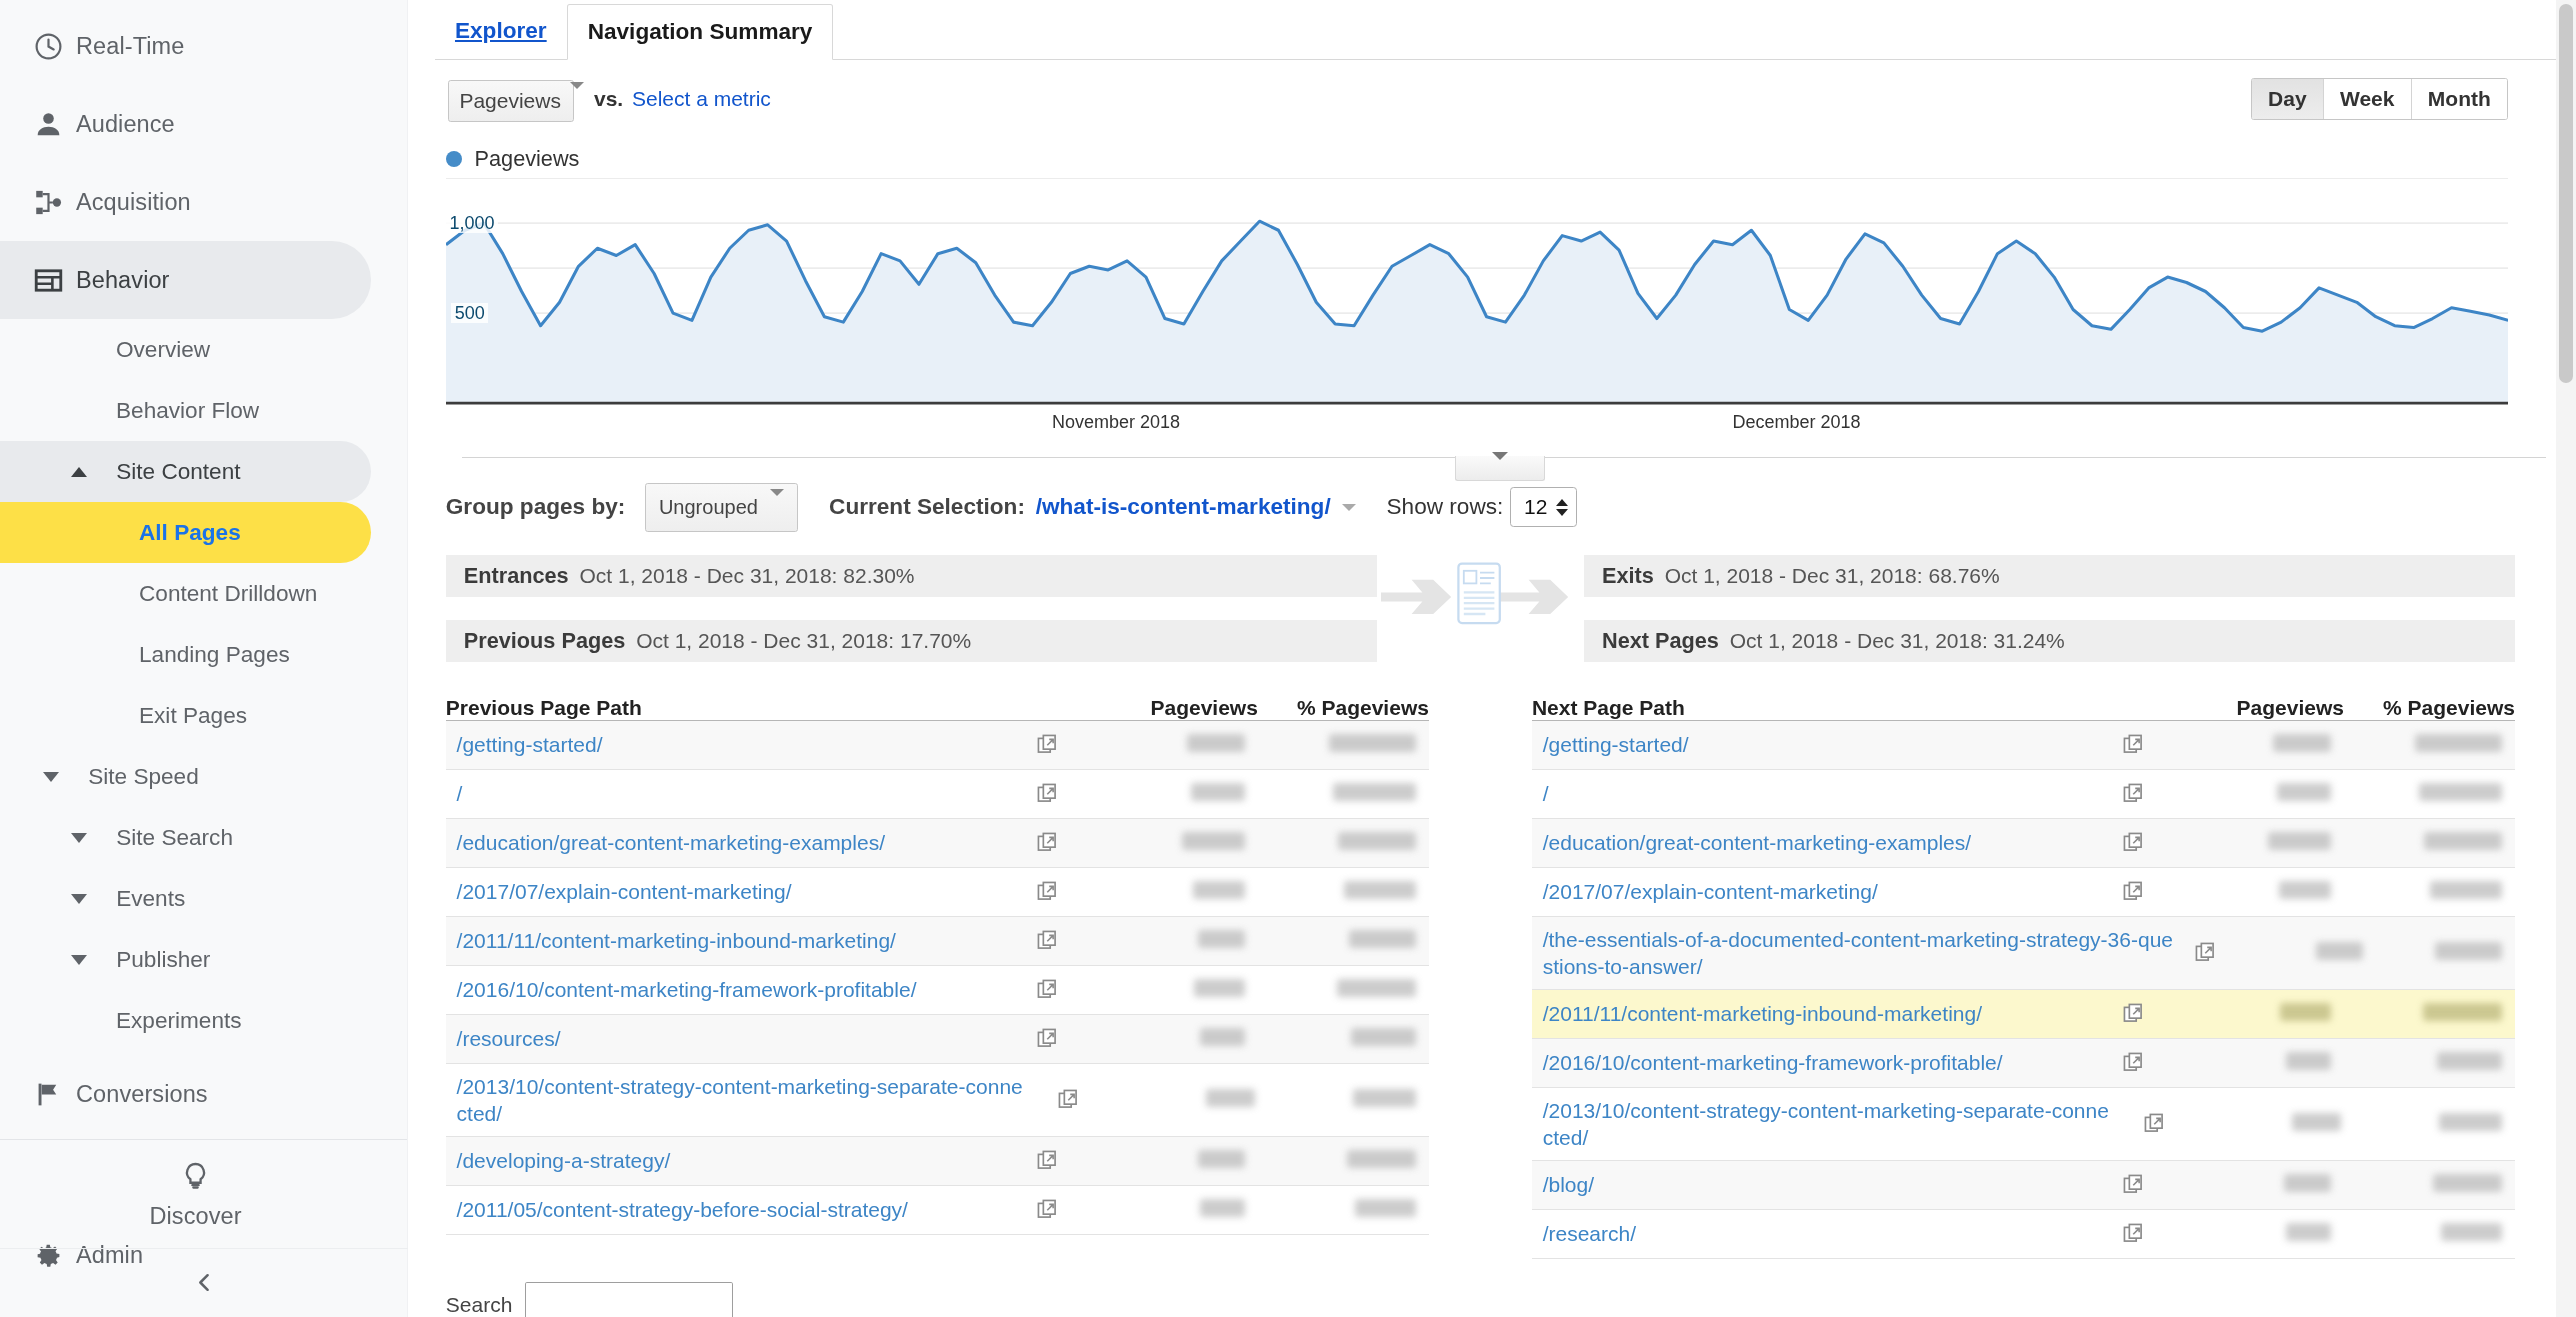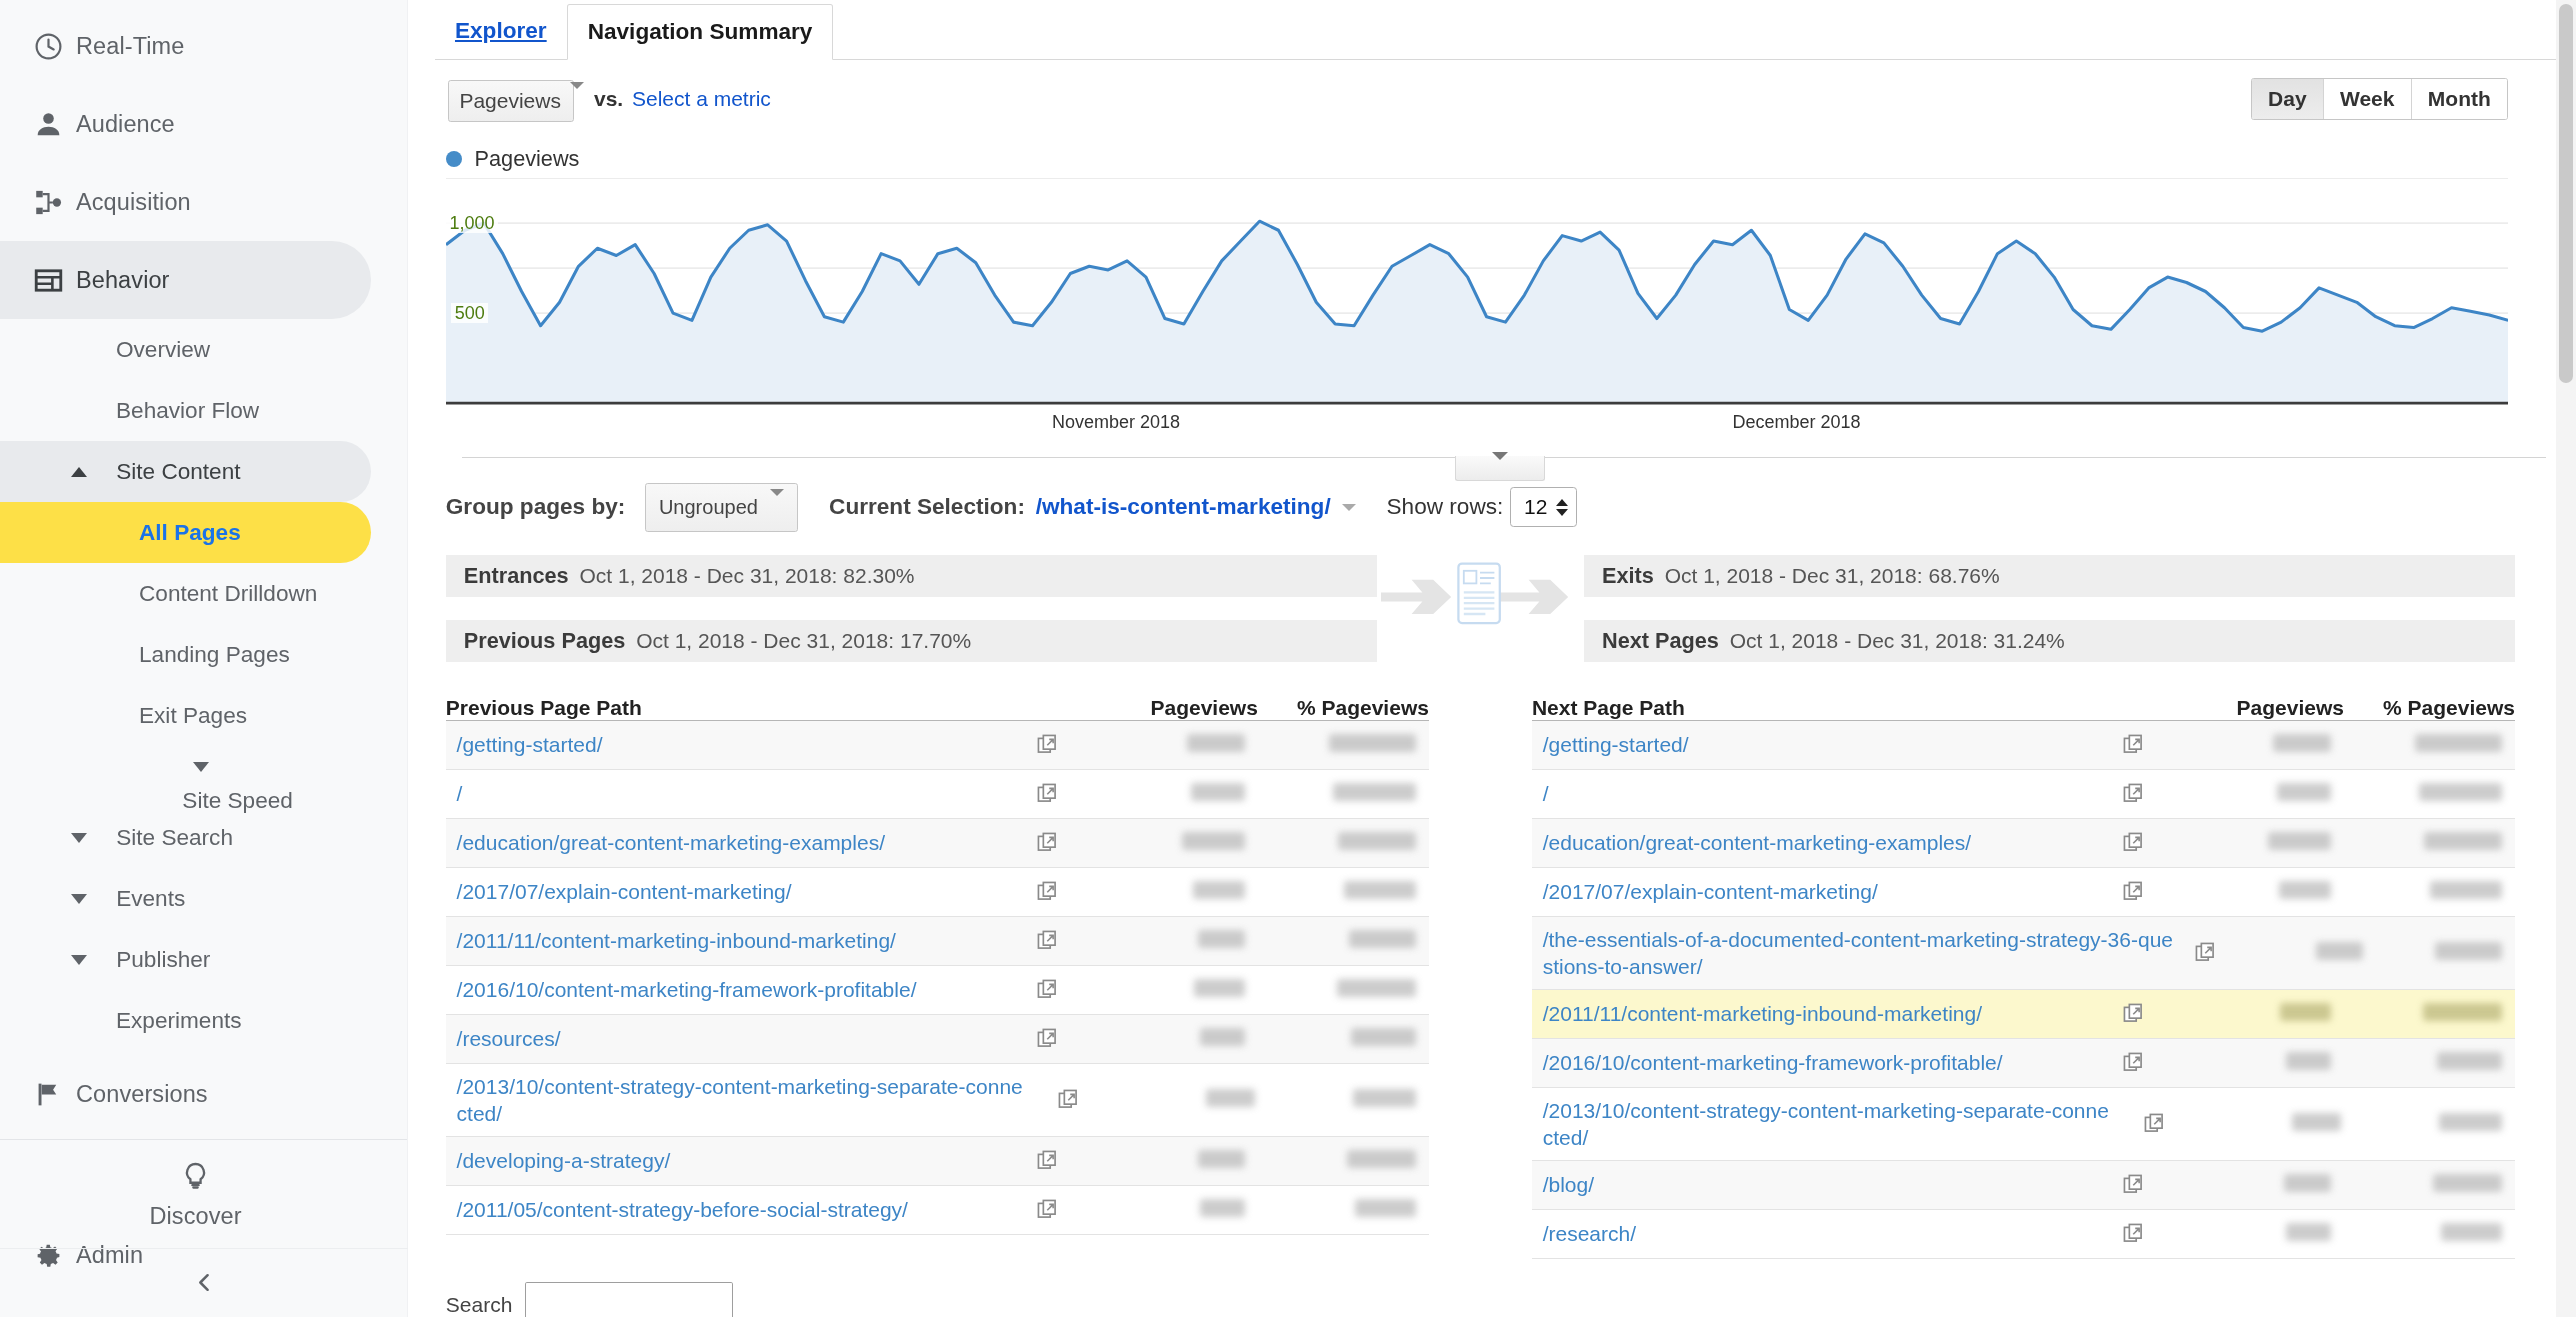--- a/index.html
+++ b/index.html
@@ -127,21 +127,21 @@
   #dwm div.sel { background:linear-gradient(#e2e2e2,#ededed); }
 
   
   #chart-card { position:relative; margin-left:16.2px; margin-top:3.6px; }
   #legend { display:flex; align-items:center; height:38px; padding-left:10.8px; }
   #legend .dot { width:16.2px;height:16.2px;border-radius:50%;background:#458cc8;margin-right:12.6px; }
   #legend .txt { font-size:21.7px; color:#333; }
   #plot-wrap { position:relative; height:227px; margin-left:10.8px; margin-right:54px; }
   #plot-svg { display:block; width:100%; height:227px; }
   .ytick {
-    position:absolute; font-size:18px; color:#4d7c0f;
+    position:absolute; font-size:18px; color:#0c4a6e;
     background:rgba(255,255,255,.82); padding:0 3.6px; line-height:20px;
   }
   #xlabels { position:relative; height:38px; margin-left:10.8px; margin-right:54px; font-size:18px; color:#333; }
   #xlabels span { position:absolute; transform:translateX(-50%); top:7.2px; }
   #chart-bottom-rule { height:0.9px; background:#d4d4d4; margin:14.4px 16.2px 0 27px; position:relative; }
   #chart-toggle {
     position:absolute; left:993px; top:-0.9px; width:90px; height:25px;
     background:linear-gradient(#fafafa,#ececec);
     border:0.9px solid #d8d8d8; border-top:none; border-radius:0 0 2.7px 2.7px;
     display:flex; align-items:center; justify-content:center; cursor:pointer;
@@ -283,21 +283,21 @@
     <div class="nav-sub-item" style="padding-left:139px;">
       <span class="sub-lbl">Content Drilldown</span>
     </div>
     <div class="nav-sub-item" style="padding-left:139px;">
       <span class="sub-lbl">Landing Pages</span>
     </div>
     <div class="nav-sub-item" style="padding-left:139px;">
       <span class="sub-lbl">Exit Pages</span>
     </div>
 
-    <div class="nav-sub-item" style="padding-left:88px;flex-direction:column;">
+    <div class="nav-sub-item" style="padding-left:88px;">
       <span class="caret">
           <span class="tri-down"></span>
         </span>
       <span class="sub-lbl">Site Speed</span>
     </div>
     <div class="nav-sub-item" style="padding-left:116px;">
       <span class="caret">
           <span class="tri-down"></span>
         </span>
       <span class="sub-lbl">Site Search</span>

